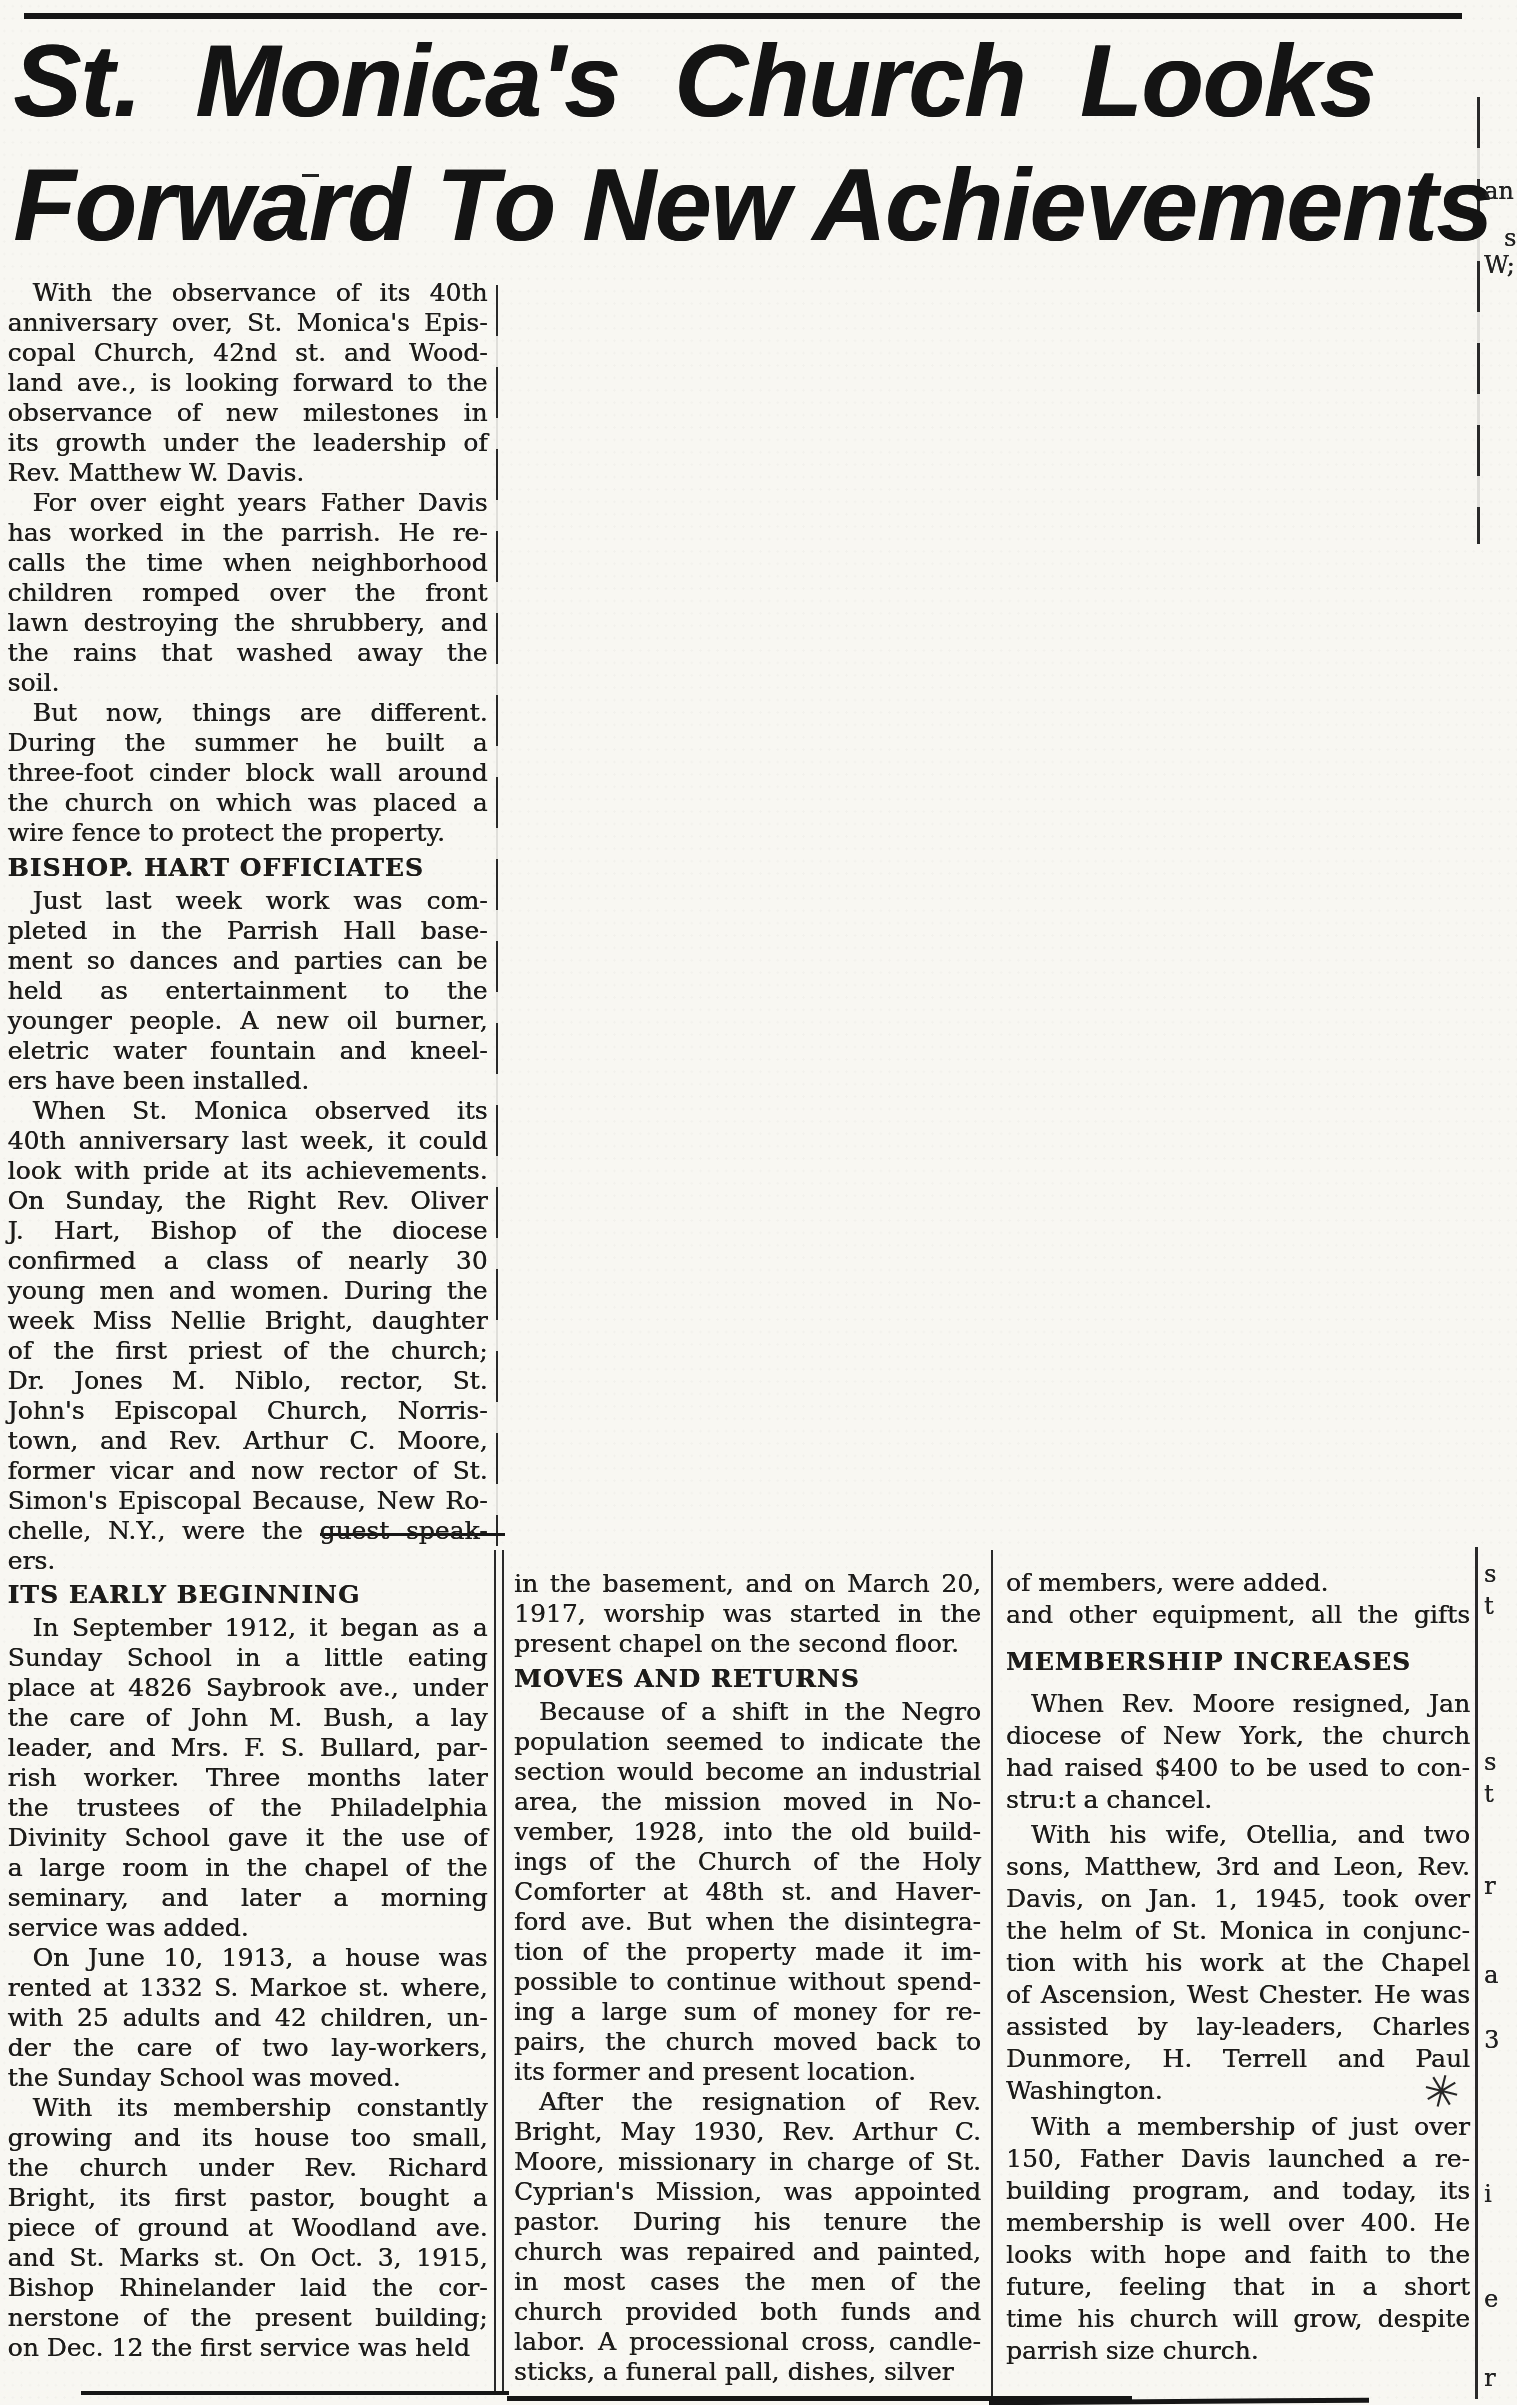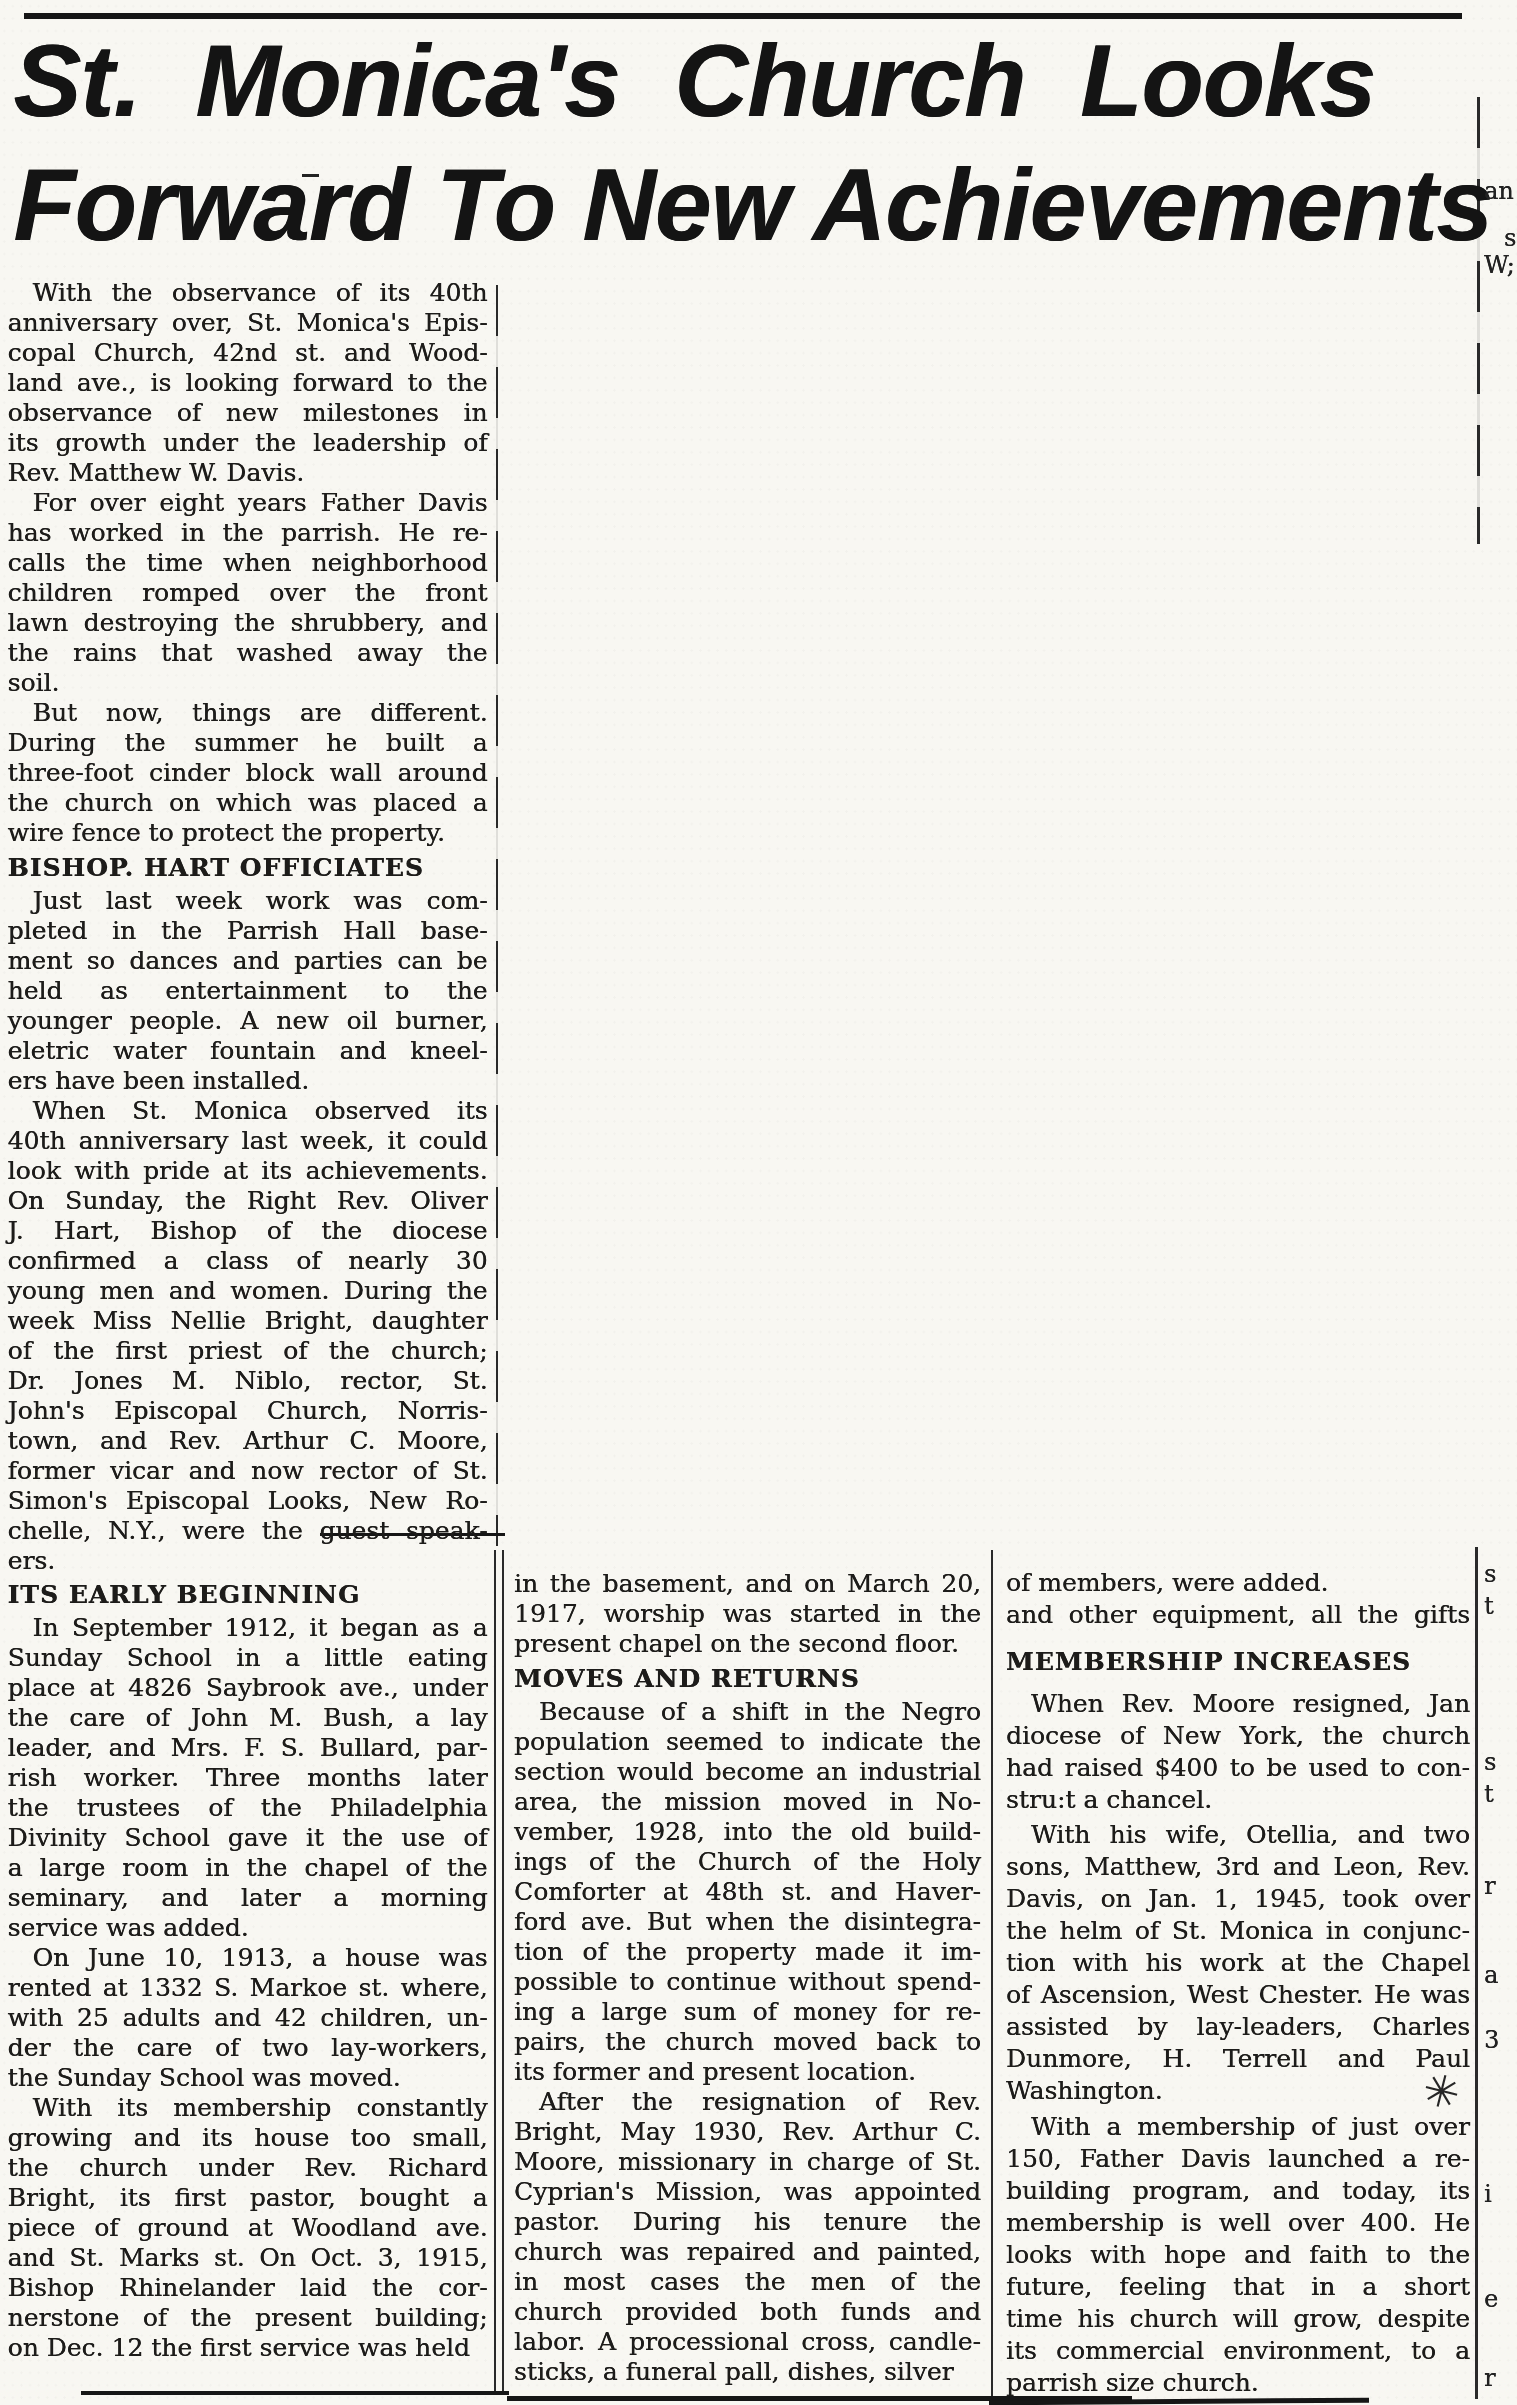--- a/index.html
+++ b/index.html
@@ -125,21 +125,21 @@
         <div class="line">On Sunday, the Right Rev. Oliver</div>
         <div class="line">J. Hart, Bishop of the diocese</div>
         <div class="line">confirmed a class of nearly 30</div>
         <div class="line">young men and women. During the</div>
         <div class="line">week Miss Nellie Bright, daughter</div>
         <div class="line">of the first priest of the church;</div>
         <div class="line">Dr. Jones M. Niblo, rector, St.</div>
         <div class="line">John's Episcopal Church, Norris-</div>
         <div class="line">town, and Rev. Arthur C. Moore,</div>
         <div class="line">former vicar and now rector of St.</div>
-        <div class="line">Simon's Episcopal Looks, New Ro-</div>
+        <div class="line">Simon's Episcopal Because, New Ro-</div>
         <div class="line">chelle, N.Y., were the guest speak-</div>
         <div class="line last">ers.</div>
       </div>
       <div class="heading">ITS EARLY BEGINNING</div>
       <div class="para">
         <div class="line first">In September 1912, it began as a</div>
         <div class="line">Sunday School in a little eating</div>
         <div class="line">place at 4826 Saybrook ave., under</div>
         <div class="line">the care of John M. Bush, a lay</div>
         <div class="line">leader, and Mrs. F. S. Bullard, par-</div>
@@ -228,21 +228,20 @@
         <div class="line last">Washington.</div>
       </div>
       <div class="para">
         <div class="line first">With a membership of just over</div>
         <div class="line">150, Father Davis launched a re-</div>
         <div class="line">building program, and today, its</div>
         <div class="line">membership is well over 400. He</div>
         <div class="line">looks with hope and faith to the</div>
         <div class="line">future, feeling that in a short</div>
         <div class="line">time his church will grow, despite</div>
-        <div class="line">its commercial environment, to a</div>
         <div class="line last">parrish size church.</div>
       </div>
     </div>
 
   <div>
       <span class="edge-frag" style="top: 177px;">an</span>
       <span class="edge-frag" style="top: 224px; margin-left: 20px;">st.</span>
       <span class="edge-frag" style="top: 251px;">W;</span>
       <span class="edge-frag" style="top: 1560px;">s</span>
       <span class="edge-frag" style="top: 1592px;">t</span>

